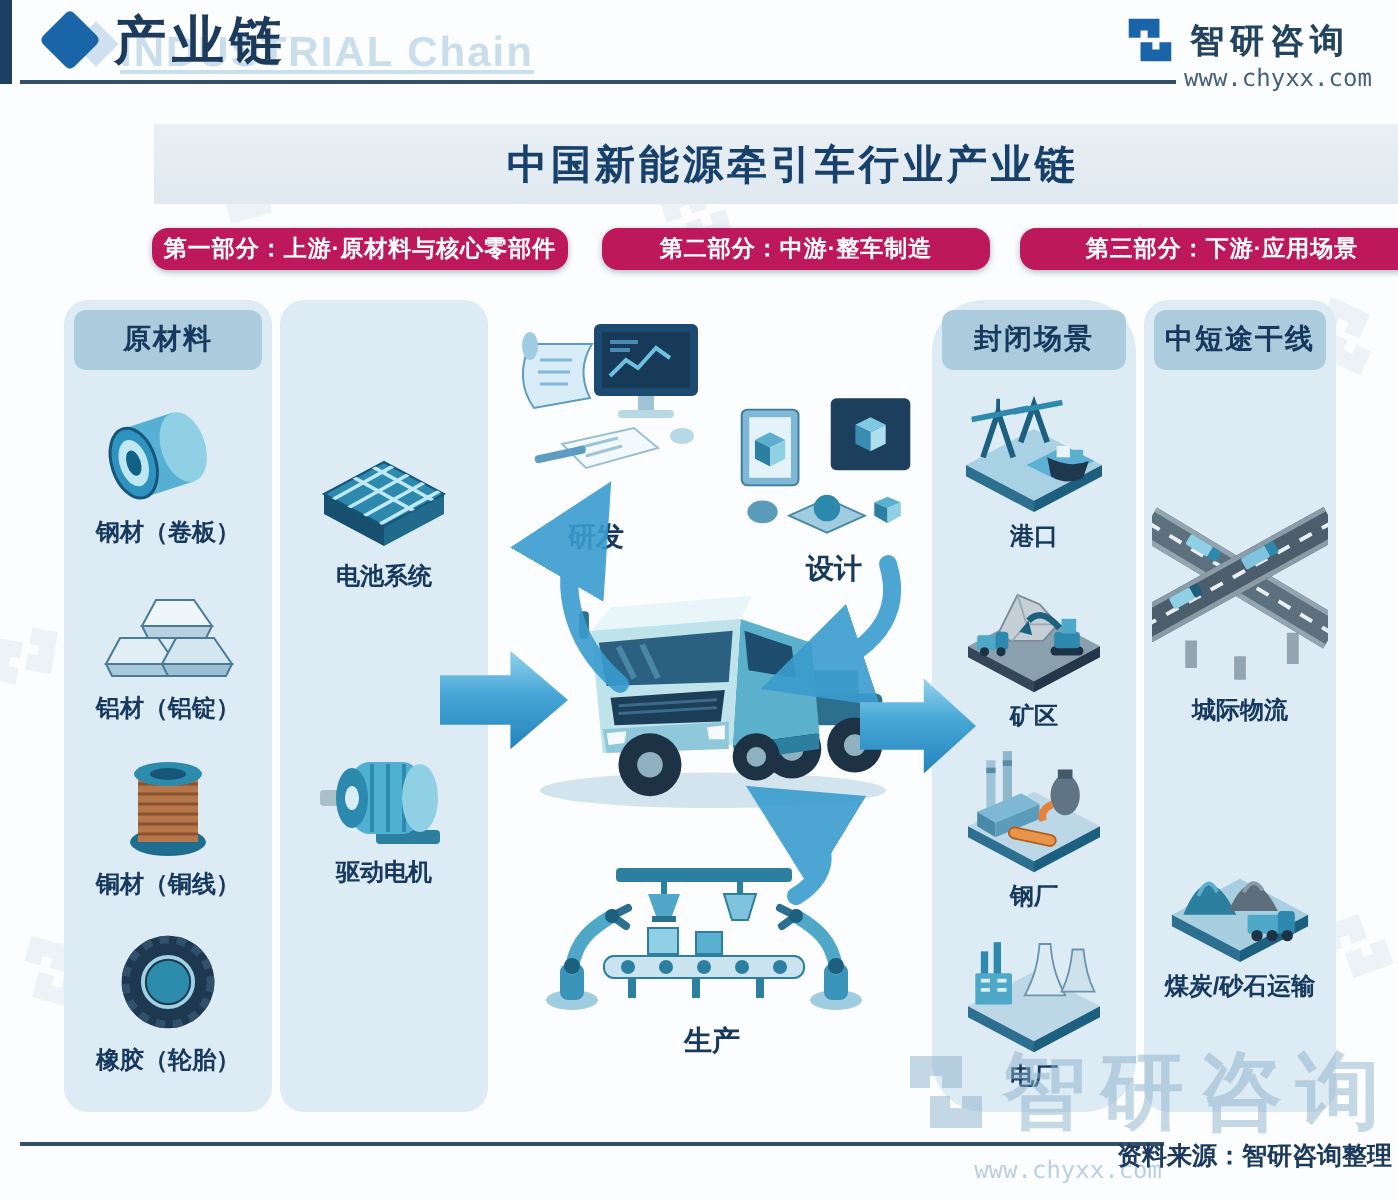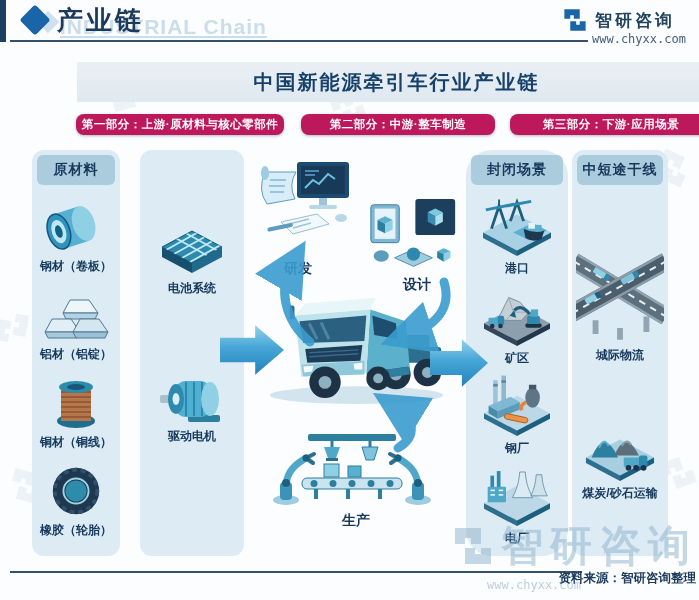--- a/index.html
+++ b/index.html
@@ -22,21 +22,21 @@
   .banner { position:absolute; left:30px; top:62px; width:639px; height:40px;
             background:linear-gradient(180deg,#e9eff5,#e0e9f0); display:flex; align-items:center; justify-content:center; z-index:1;margin-left:47px; }
   .banner-title { font-size:20px; font-weight:bold; letter-spacing:2px; color:#17406b; }
   
   .pill { position:absolute; top:114px; height:21px; background:#be185d; border-radius:8px; color:#fff;
           font-size:11.5px; font-weight:bold; display:flex; align-items:center; justify-content:center;
           box-shadow:0 1px 3px rgba(20,60,90,.35); z-index:2; letter-spacing:.5px;margin-left:44px; }
   .pill1 { left:32px; width:208px; } .pill2 { left:257px; width:194px; } .pill3 { left:466px; width:202px; }
   
   .col { position:absolute; top:150px; height:406px; background:#dcebf4; border-radius:12px; z-index:1; }
-  .col1 { left:32px; width:88px; } .col2 { left:140px; width:104px; }
+  .col1 { left:32px; width:104px; } .col2 { left:140px; width:104px; }
   .col3 { left:466px; width:102px;border-radius:26px; } .col4 { left:572px; width:96px; }
   .col-head { margin:5px 5px 0 5px; height:30px; background:#abccdc; border-radius:6px; font-weight:bold;
               font-size:14px; color:#16395d; display:flex; align-items:center; justify-content:center; letter-spacing:1px; }
   .col-items { height:calc(100% - 40px); display:flex; flex-direction:column; justify-content:space-evenly; align-items:center; }
   .item { display:flex; flex-direction:column; align-items:center; gap:3px; }
   .item-label { font-size:12px; font-weight:bold; color:#16395d; white-space:nowrap; }
   
   .middle { position:absolute; left:248px; top:150px; width:214px; height:406px; z-index:1; }
   .mid-abs { position:absolute; }
   .mid-label { position:absolute; width:48px; text-align:center; font-size:14px; font-weight:bold; color:#16395d; }

